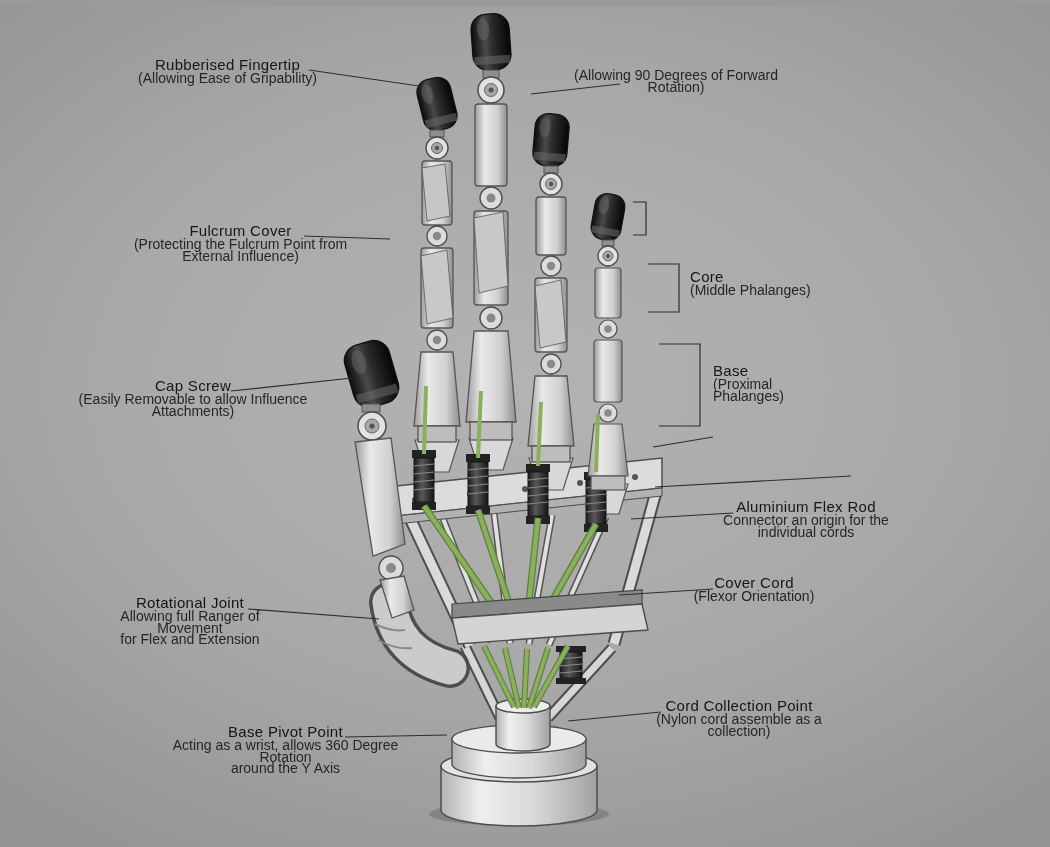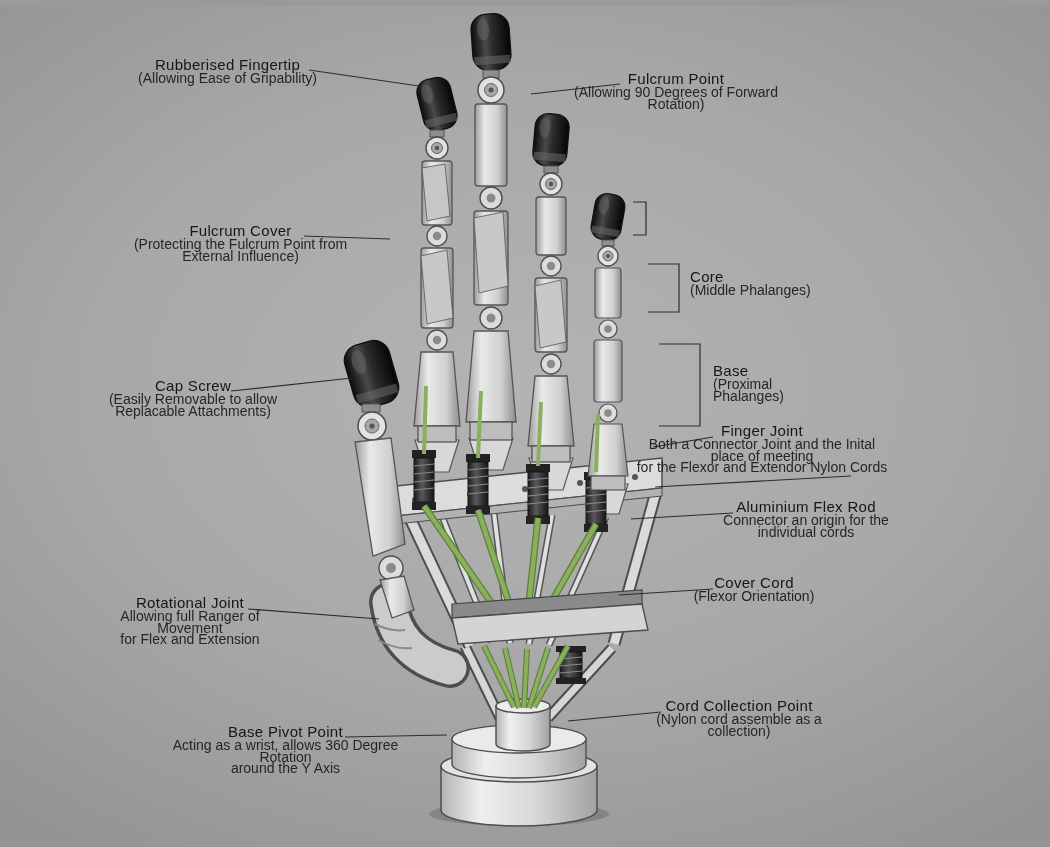--- a/index.html
+++ b/index.html
@@ -305,21 +305,20 @@
       <line x1="345" y1="731" x2="447" y2="729"></line>
     </g>
   </svg>
 
   <div class="ann ta-c" style="left:120px; top:50px; width:215px;">
     <div class="ann-title">Rubberised Fingertip</div>
     <div class="ann-sub">(Allowing Ease of Gripability)</div>
   </div>
 
   <div class="ann ta-c" style="left:565px; top:64px; width:222px;">
-    <div class="ann-title">Fulcrum Point</div>
     <div class="ann-sub">(Allowing 90 Degrees of Forward Rotation)</div>
   </div>
 
   <div class="ann ta-c" style="left:123px; top:216px; width:235px;">
     <div class="ann-title">Fulcrum Cover</div>
     <div class="ann-sub">(Protecting the Fulcrum Point from External Influence)</div>
   </div>
 
 
   <div class="ann ta-l" style="left:690px; top:262px; width:130px;">
@@ -327,28 +326,23 @@
     <div class="ann-sub">(Middle Phalanges)</div>
   </div>
 
   <div class="ann ta-l" style="left:713px; top:356px; width:130px;">
     <div class="ann-title">Base</div>
     <div class="ann-sub">(Proximal Phalanges)</div>
   </div>
 
   <div class="ann ta-c" style="left:73px; top:371px; width:240px;">
     <div class="ann-title">Cap Screw</div>
-    <div class="ann-sub">(Easily Removable to allow Replacable Attachments)</div>
-  </div>
-
-  <div class="ann ta-c" style="left:636px; top:416px; width:252px;">
-    <div class="ann-title">Finger Joint</div>
-    <div class="ann-sub">Both a Connector Joint and the Inital place of meeting</div>
-    <div class="ann-sub">for the Flexor and Extendor Nylon Cords</div>
-  </div>
+    <div class="ann-sub">(Easily Removable to allow Influence Attachments)</div>
+  </div>
+
 
 
   <div class="ann ta-c" style="left:695px; top:492px; width:222px;">
     <div class="ann-title">Aluminium Flex Rod</div>
     <div class="ann-sub">Connector an origin for the individual cords</div>
   </div>
 
   <div class="ann ta-c" style="left:684px; top:568px; width:140px;">
     <div class="ann-title">Cover Cord</div>
     <div class="ann-sub">(Flexor Orientation)</div>

